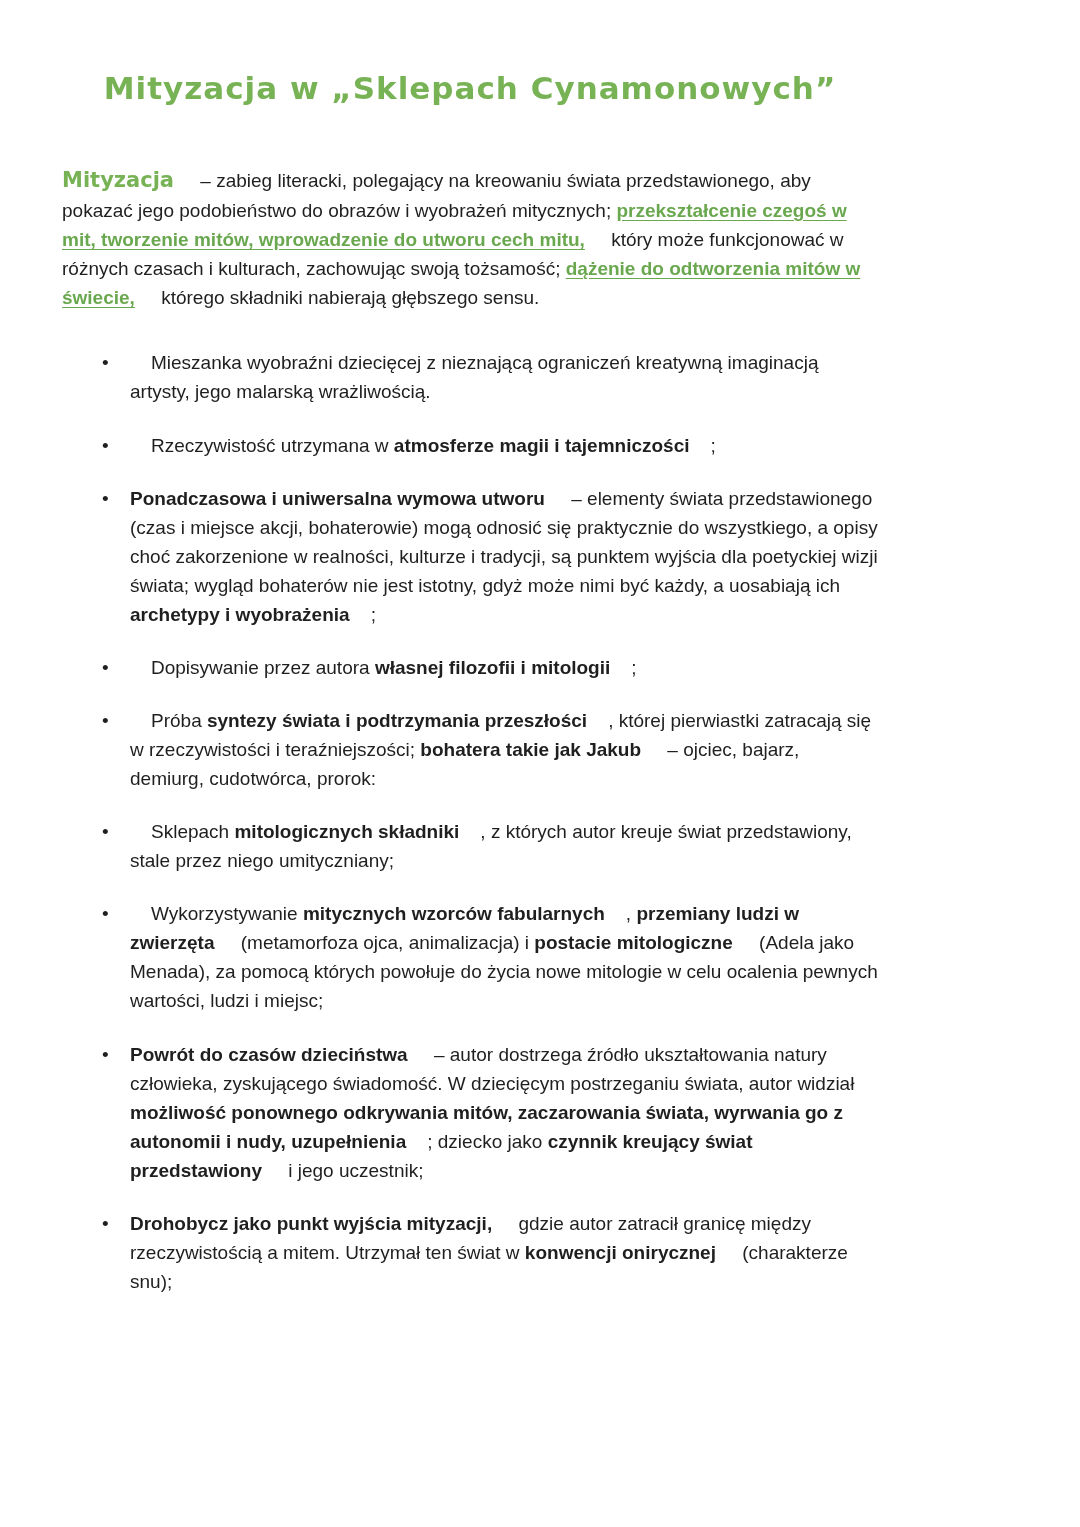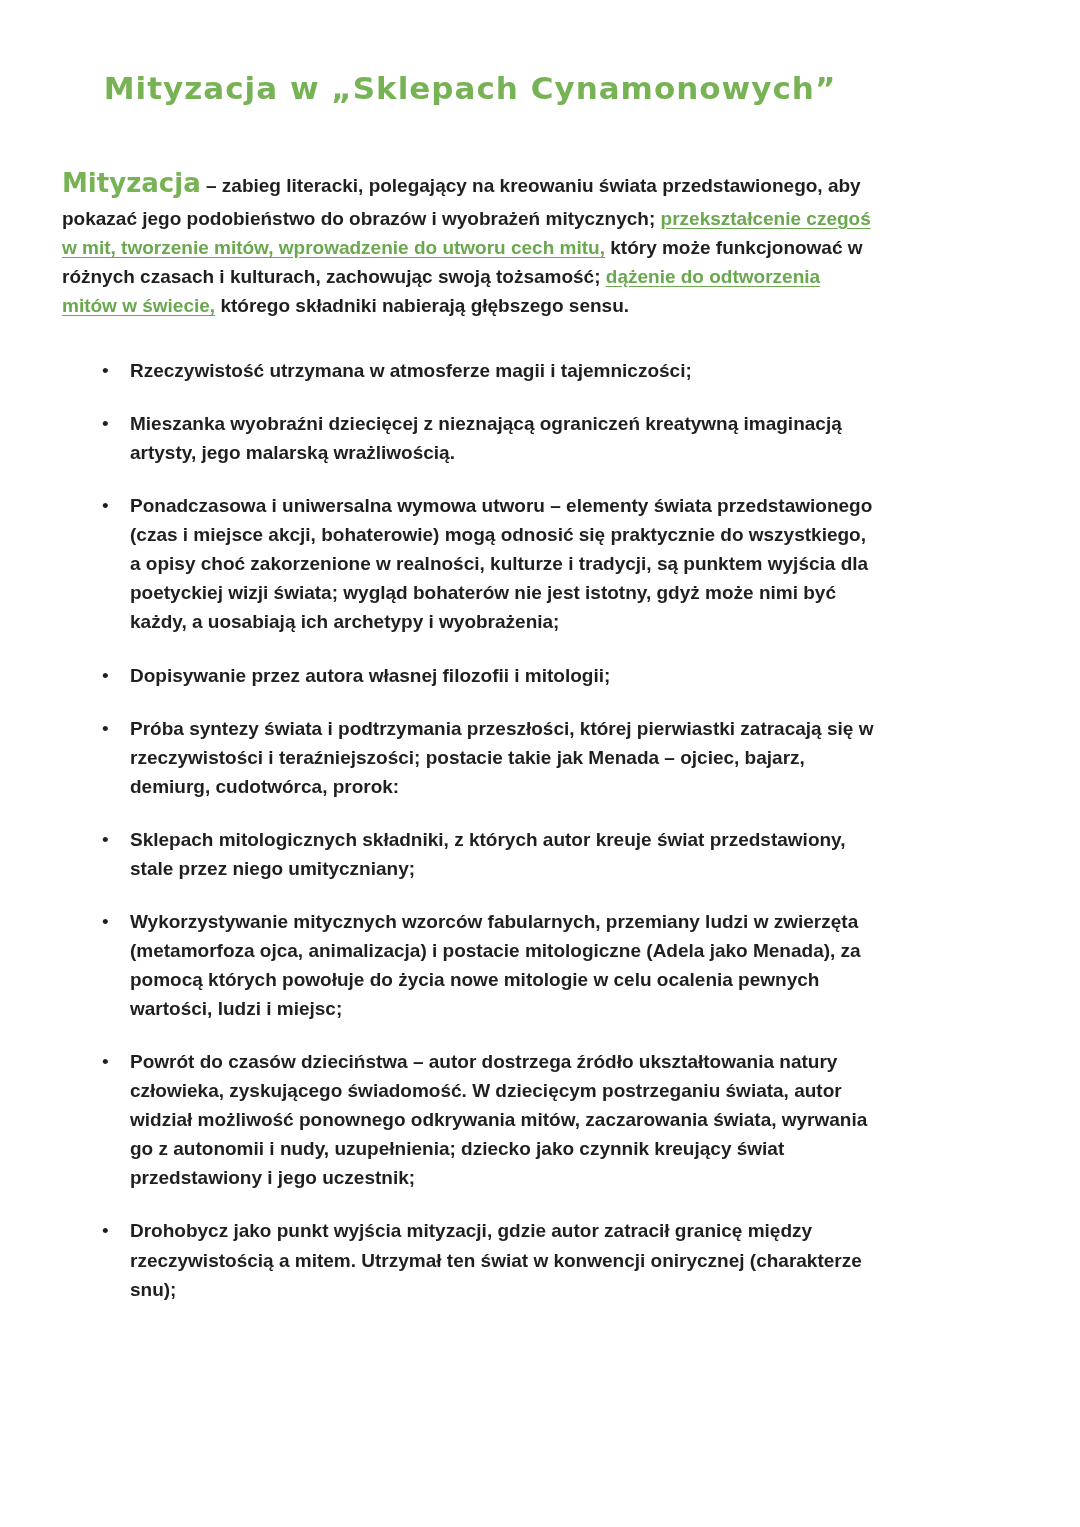--- a/index.html
+++ b/index.html
@@ -44,48 +44,48 @@
     max-width: 886px;
   }
   .bullet-list li::before {
     content: "\2022";
     position: absolute;
     left: 2px;
     top: 0;
     color: #1f1f1f;
     font-size: 19px;
   }
-  .run.normal { font-weight: 700; }
+  .run.normal { font-weight: 400; margin-left: 21px; }
   .run.bold   { font-weight: 700; }
   .run.lead-green {
     font-weight: 700;
-    font-size: 26px;
+    font-size: 21px;
     color: var(--title_green, #77b255);
     font-family: "DejaVu Sans", cursive, sans-serif;
   }
   .run.green-underline {
     font-weight: 700;
     color: var(--link_green, #6aa84f);
     text-decoration: underline;
     text-decoration-color: var(--link_green, #6aa84f);
     text-underline-offset: 3px;
   }
 </style>
 </head>
 <body>
 
 <div class="page">
   <h1 class="doc-title">Mityzacja w „Sklepach Cynamonowych”</h1>
 
   <p class="intro"><span class="run lead-green">Mityzacja</span><span class="run normal"> – zabieg literacki, polegający na kreowaniu świata przedstawionego, aby pokazać jego podobieństwo do obrazów i wyobrażeń mitycznych; </span><span class="run green-underline">przekształcenie czegoś w mit, tworzenie mitów, wprowadzenie do utworu cech mitu,</span><span class="run normal"> który może funkcjonować w różnych czasach i kulturach, zachowując swoją tożsamość; </span><span class="run green-underline">dążenie do odtworzenia mitów w świecie,</span><span class="run normal"> którego składniki nabierają głębszego sensu.</span></p>
 
   <ul class="bullet-list">
+      <li><span class="run normal">Mieszanka wyobraźni dziecięcej z nieznającą ograniczeń kreatywną imaginacją artysty, jego malarską wrażliwością.</span></li>
       <li><span class="run normal">Rzeczywistość utrzymana w </span><span class="run bold">atmosferze magii i tajemniczości</span><span class="run normal">;</span></li>
-      <li><span class="run normal">Mieszanka wyobraźni dziecięcej z nieznającą ograniczeń kreatywną imaginacją artysty, jego malarską wrażliwością.</span></li>
       <li><span class="run bold">Ponadczasowa i uniwersalna wymowa utworu</span><span class="run normal"> – elementy świata przedstawionego (czas i miejsce akcji, bohaterowie) mogą odnosić się praktycznie do wszystkiego, a opisy choć zakorzenione w realności, kulturze i tradycji, są punktem wyjścia dla poetyckiej wizji świata; wygląd bohaterów nie jest istotny, gdyż może nimi być każdy, a uosabiają ich </span><span class="run bold">archetypy i wyobrażenia</span><span class="run normal">;</span></li>
       <li><span class="run normal">Dopisywanie przez autora </span><span class="run bold">własnej filozofii i mitologii</span><span class="run normal">;</span></li>
-      <li><span class="run normal">Próba </span><span class="run bold">syntezy świata i podtrzymania przeszłości</span><span class="run normal">, której pierwiastki zatracają się w rzeczywistości i teraźniejszości; </span><span class="run bold">postacie takie jak Menada</span><span class="run normal"> – ojciec, bajarz, demiurg, cudotwórca, prorok:</span></li>
+      <li><span class="run normal">Próba </span><span class="run bold">syntezy świata i podtrzymania przeszłości</span><span class="run normal">, której pierwiastki zatracają się w rzeczywistości i teraźniejszości; </span><span class="run bold">bohatera takie jak Jakub</span><span class="run normal"> – ojciec, bajarz, demiurg, cudotwórca, prorok:</span></li>
       <li><span class="run normal">Sklepach </span><span class="run bold">mitologicznych składniki</span><span class="run normal">, z których autor kreuje świat przedstawiony, stale przez niego umityczniany;</span></li>
       <li><span class="run normal">Wykorzystywanie </span><span class="run bold">mitycznych wzorców fabularnych</span><span class="run normal">, </span><span class="run bold">przemiany ludzi w zwierzęta</span><span class="run normal"> (metamorfoza ojca, animalizacja) i </span><span class="run bold">postacie mitologiczne</span><span class="run normal"> (Adela jako Menada), za pomocą których powołuje do życia nowe mitologie w celu ocalenia pewnych wartości, ludzi i miejsc;</span></li>
       <li><span class="run bold">Powrót do czasów dzieciństwa</span><span class="run normal"> – autor dostrzega źródło ukształtowania natury człowieka, zyskującego świadomość. W dziecięcym postrzeganiu świata, autor widział </span><span class="run bold">możliwość ponownego odkrywania mitów, zaczarowania świata, wyrwania go z autonomii i nudy, uzupełnienia</span><span class="run normal">; dziecko jako </span><span class="run bold">czynnik kreujący świat przedstawiony</span><span class="run normal"> i jego uczestnik;</span></li>
       <li><span class="run bold">Drohobycz jako punkt wyjścia mityzacji,</span><span class="run normal"> gdzie autor zatracił granicę między rzeczywistością a mitem. Utrzymał ten świat w </span><span class="run bold">konwencji onirycznej</span><span class="run normal"> (charakterze snu);</span></li>
     </ul>
 </div>
 
 </body></html>

